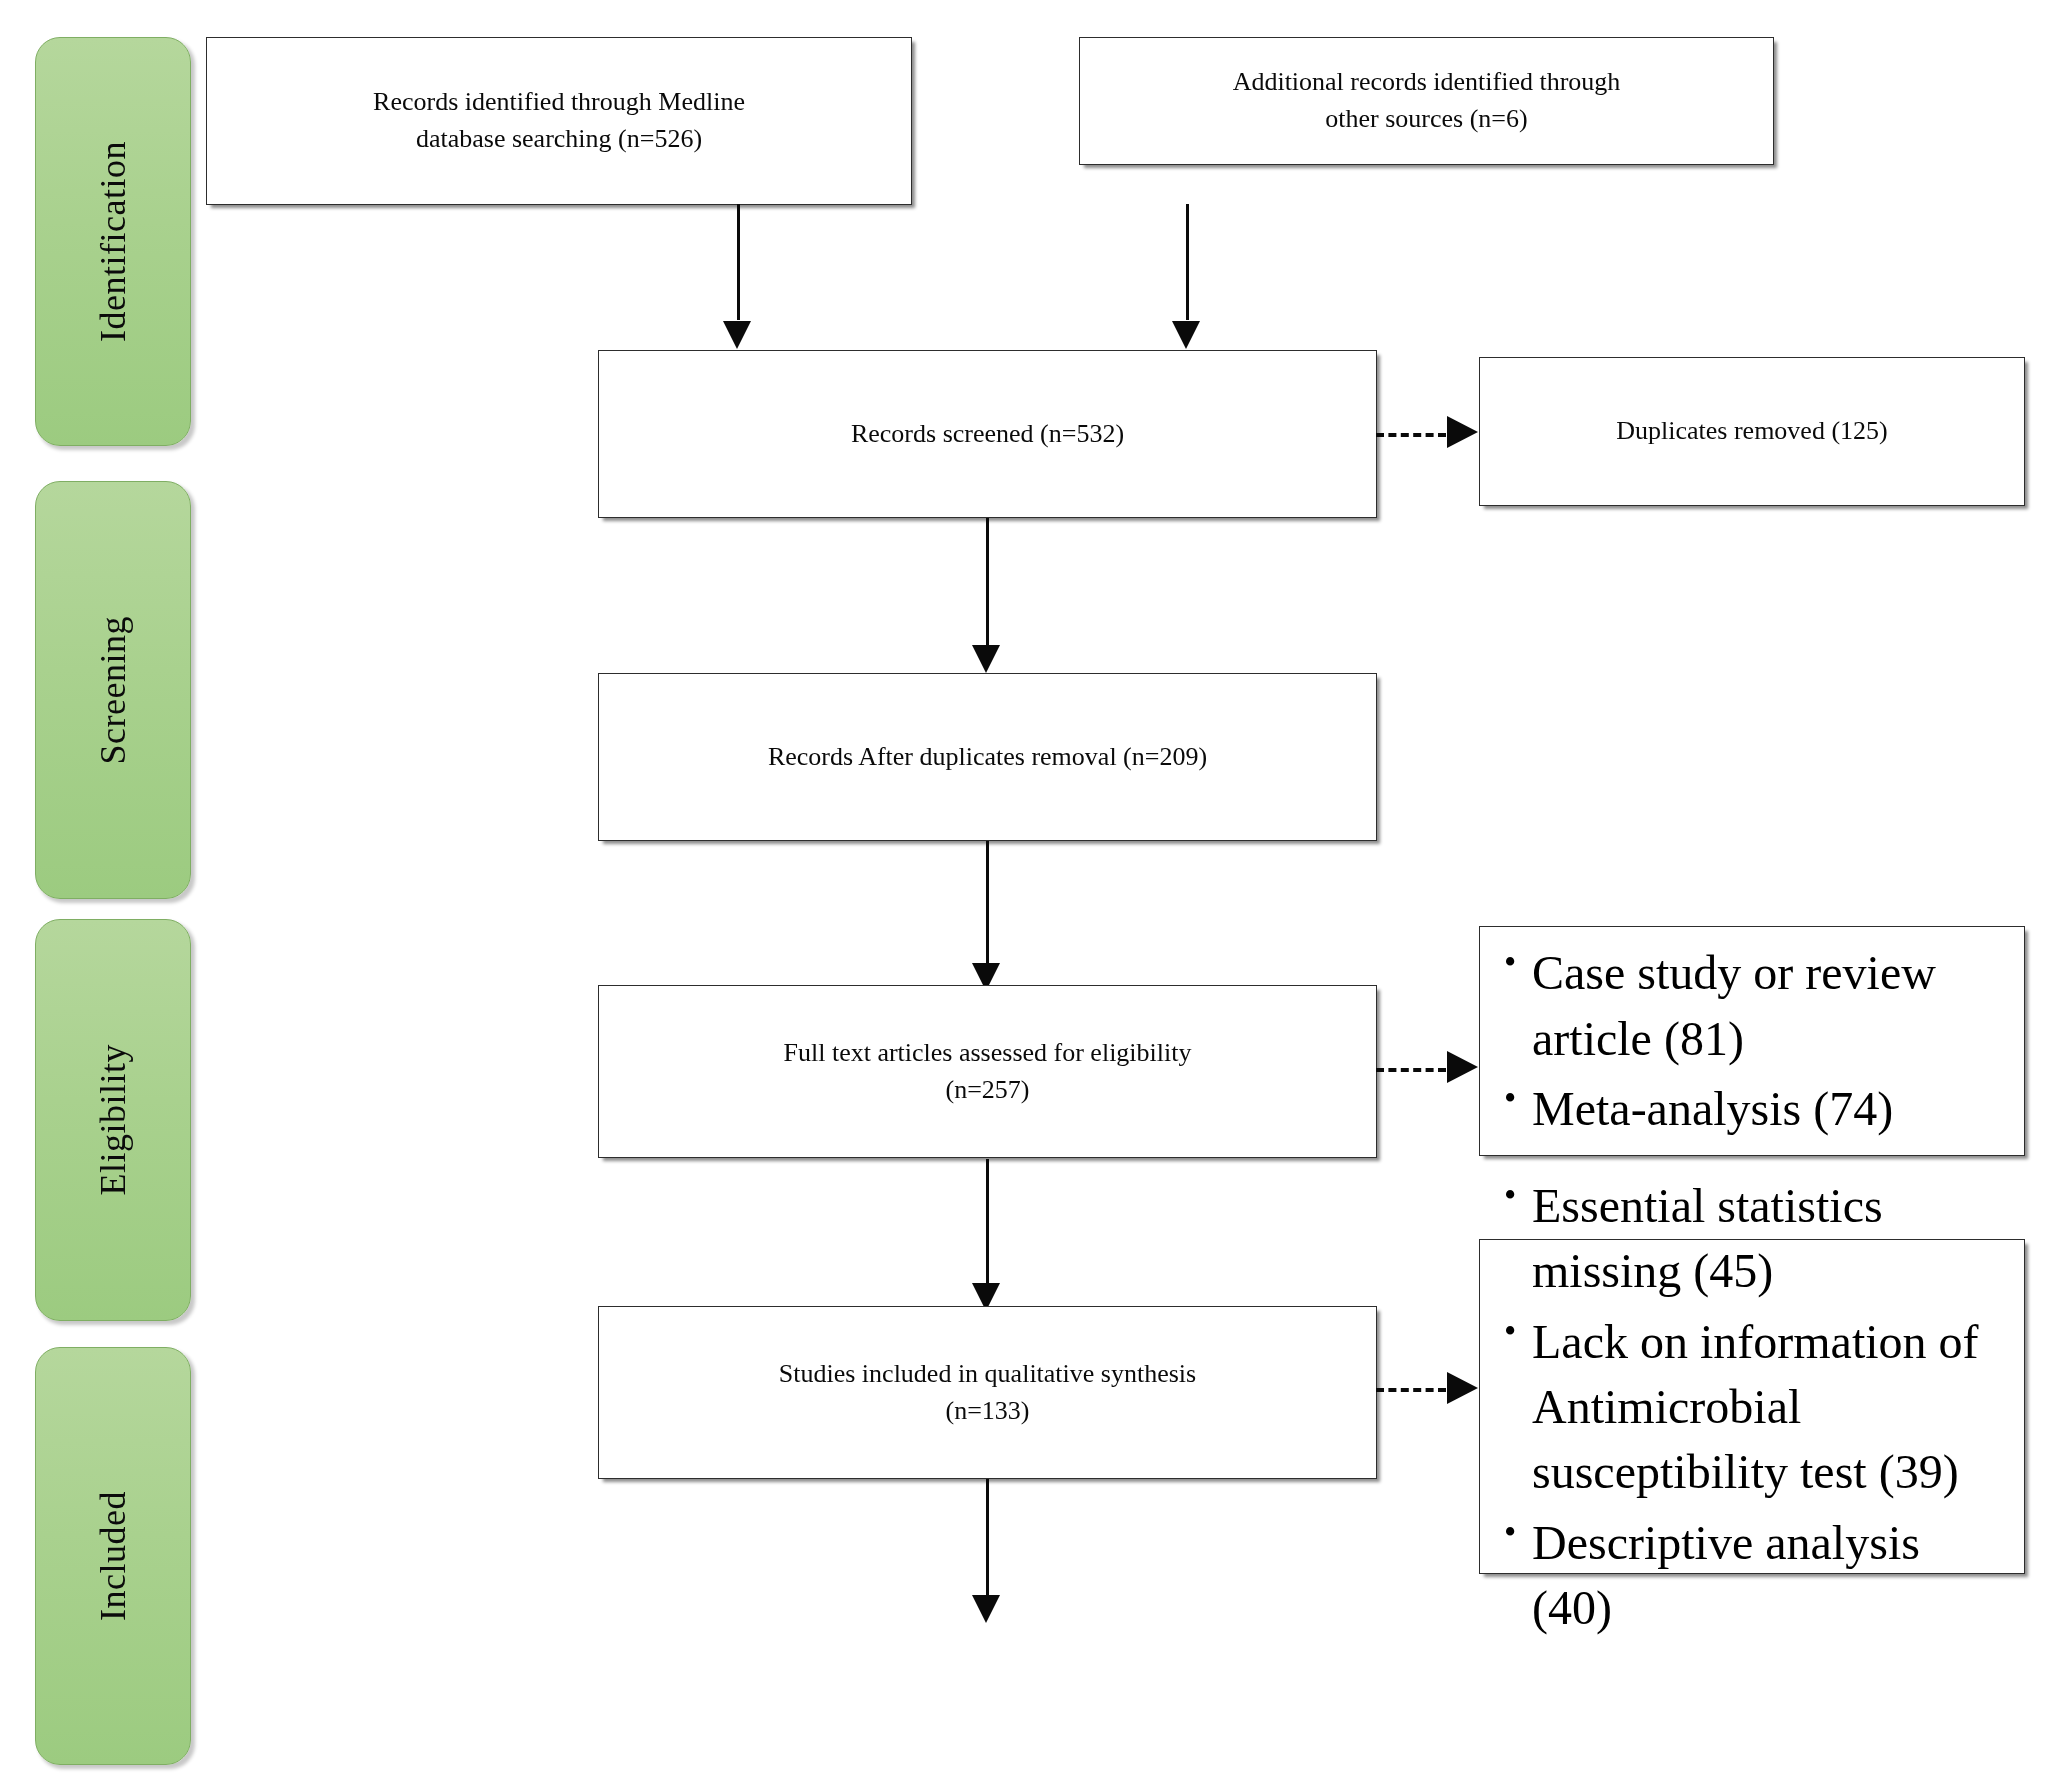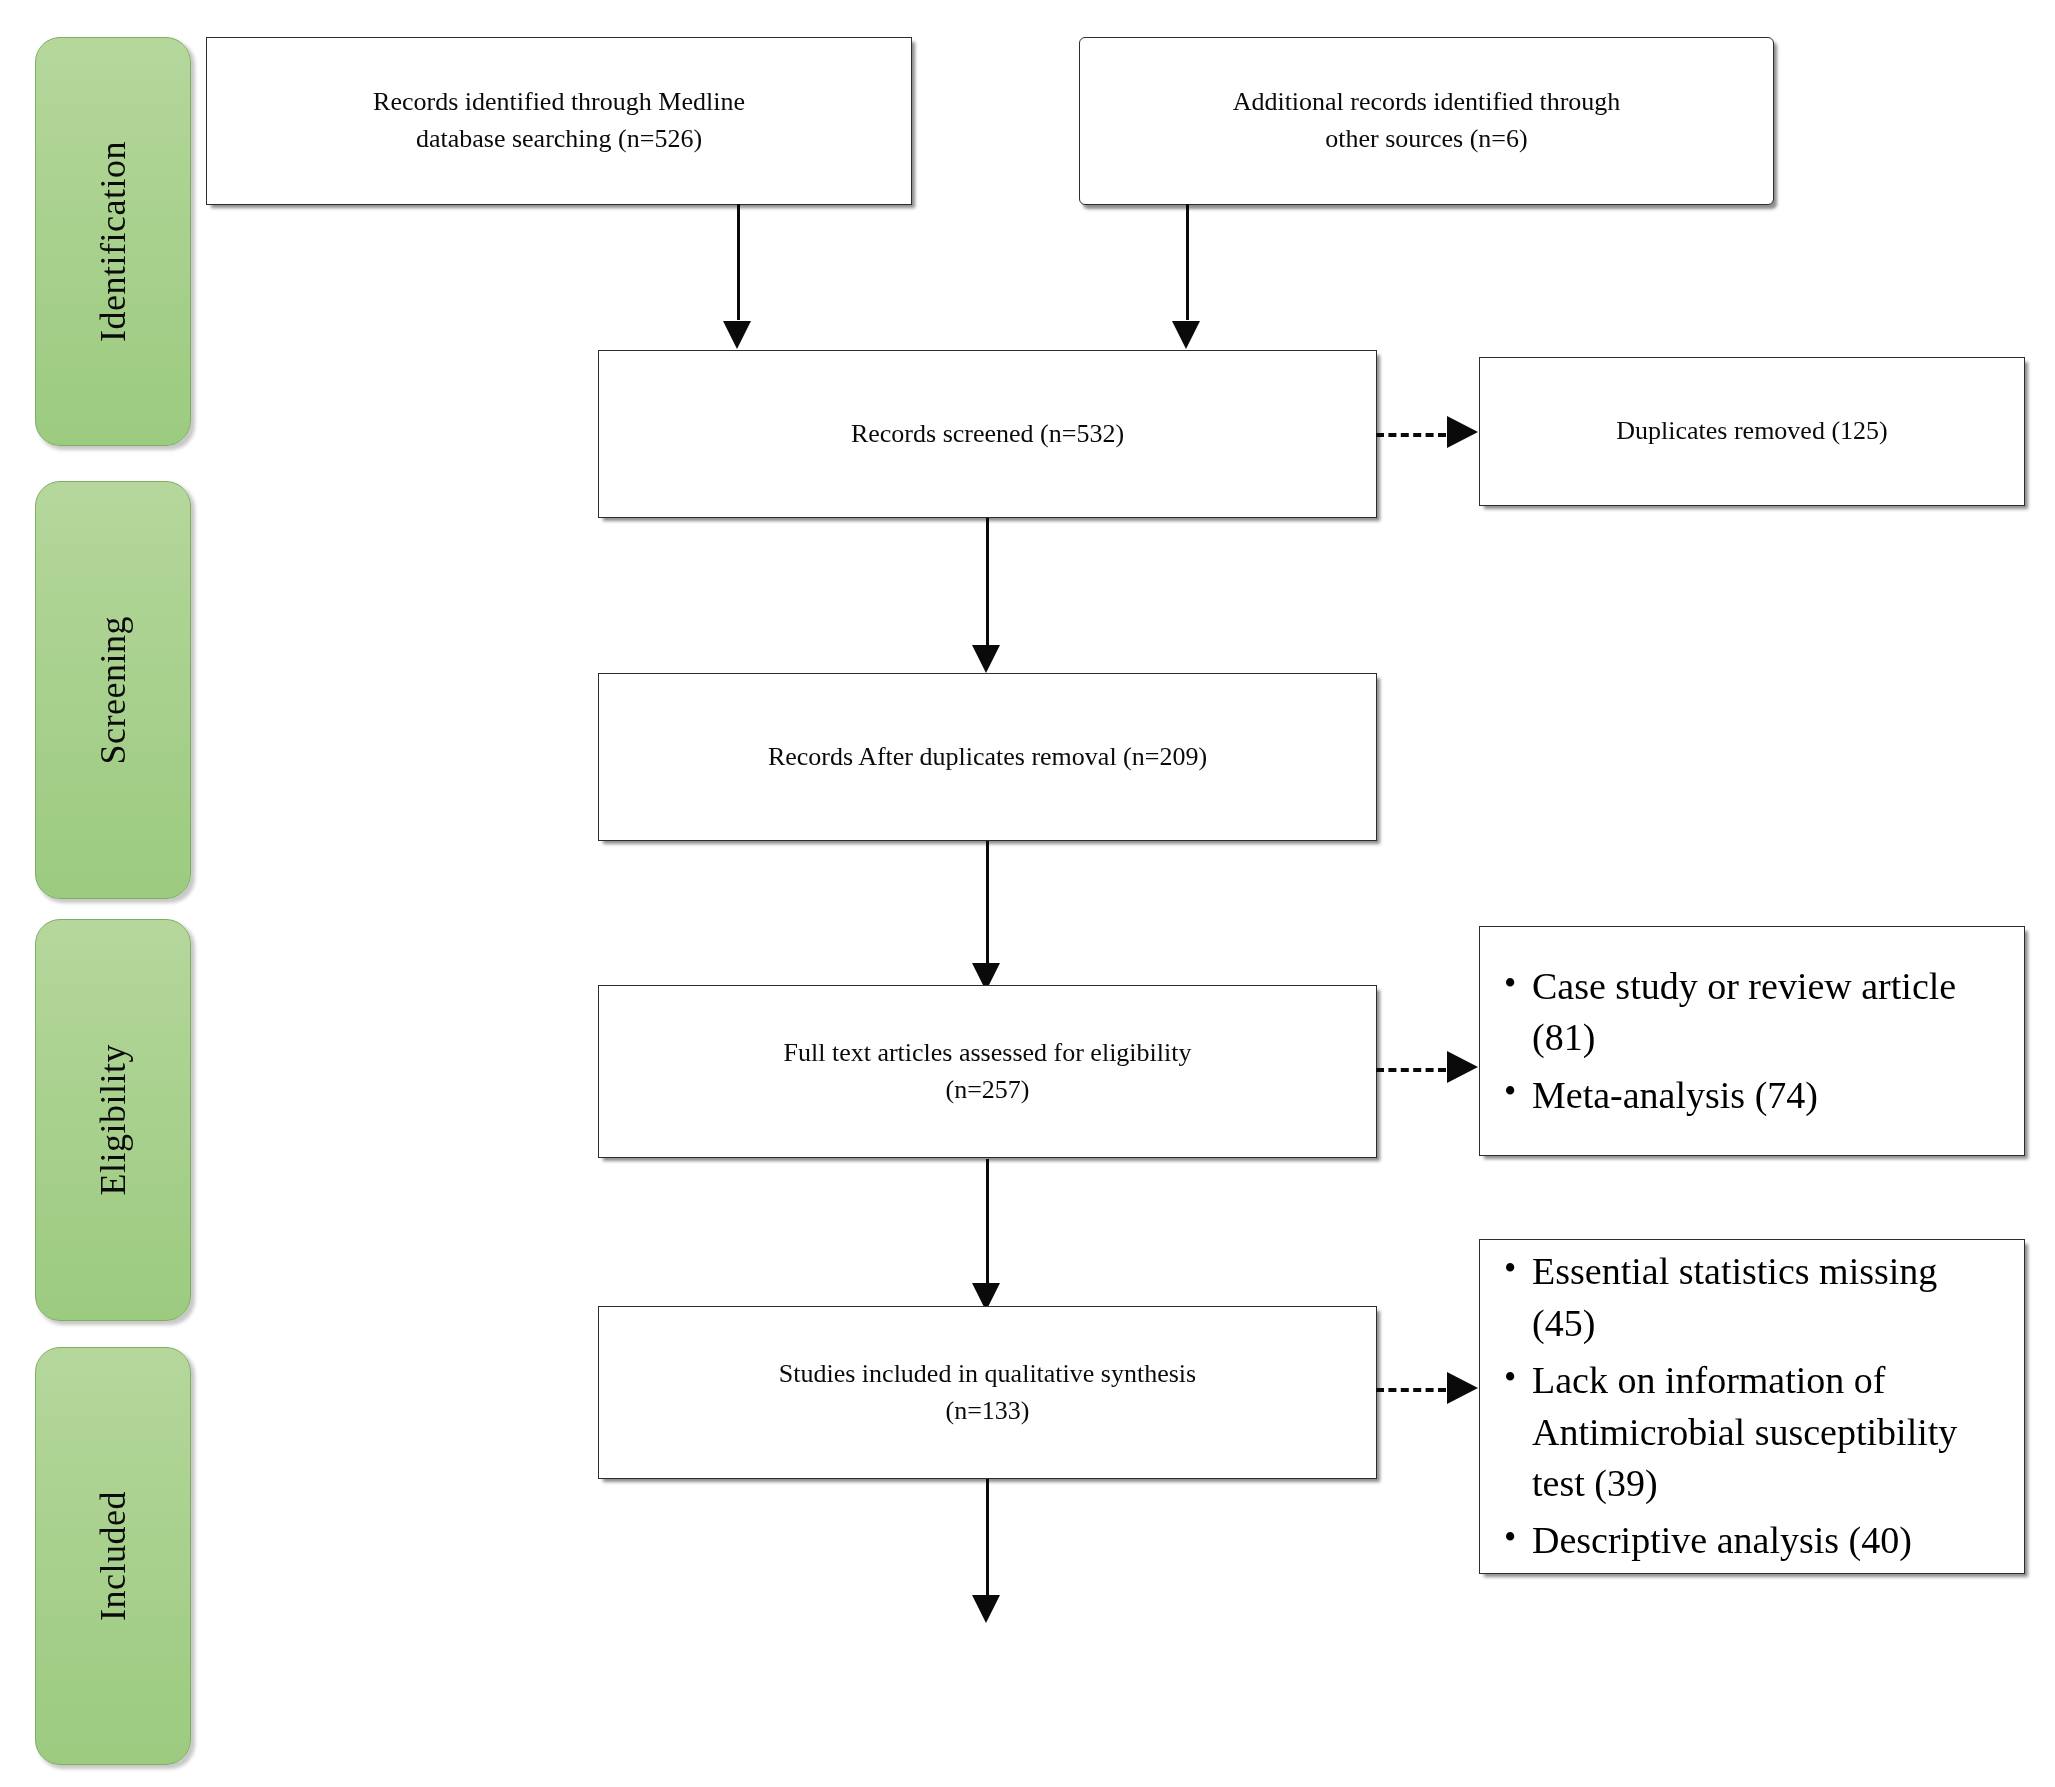--- a/index.html
+++ b/index.html
@@ -37,21 +37,21 @@
     font-size:26px;
     line-height:1.42;
     text-align:center;
     padding:0 20.6px;
     color:#0a0a0a;
   }
   .box.bullets{justify-content:flex-start;align-items:center;}
   .box .bullet-list{
     margin:0;
     padding:0 15px 0 52px;
-    font-size:38px;
+    font-size:48px;
     line-height:1.36;
     text-align:left;
     list-style:none;
   }
   .box .bullet-list li{position:relative;margin:0 0 5.4px 0;}
   .box .bullet-list li:last-child{margin-bottom:0;}
   .box .bullet-list li:before{
     content:"\2022";
     position:absolute;left:-28px;top:-1.1px;
     font-size:35px;line-height:1.36;
@@ -96,21 +96,21 @@
     <span class="stage-label">Included</span>
   </div>
 
   <div class="box" style="left:206px; top:37px; width:706px; height:168px;">
     <div class="box-text">
       <span>Records identified through Medline</span><br>
       <span>database searching (n=526)</span>
     </div>
   </div>
 
-  <div class="box" style="left:1079px; top:37px; width:695px; height:168px;border-radius:6px;">
+  <div class="box" style="left:1079px; top:37px; width:695px; height:128px;">
     <div class="box-text">
       <span>Additional records identified through</span><br>
       <span>other sources (n=6)</span>
     </div>
   </div>
 
   <div class="vline" style="left:737px; top:204px; height:116px;"></div>
   <div class="arrow-down" style="left:723px; top:321px;"></div>
 
   <div class="vline" style="left:1186px; top:204px; height:116px;"></div>

